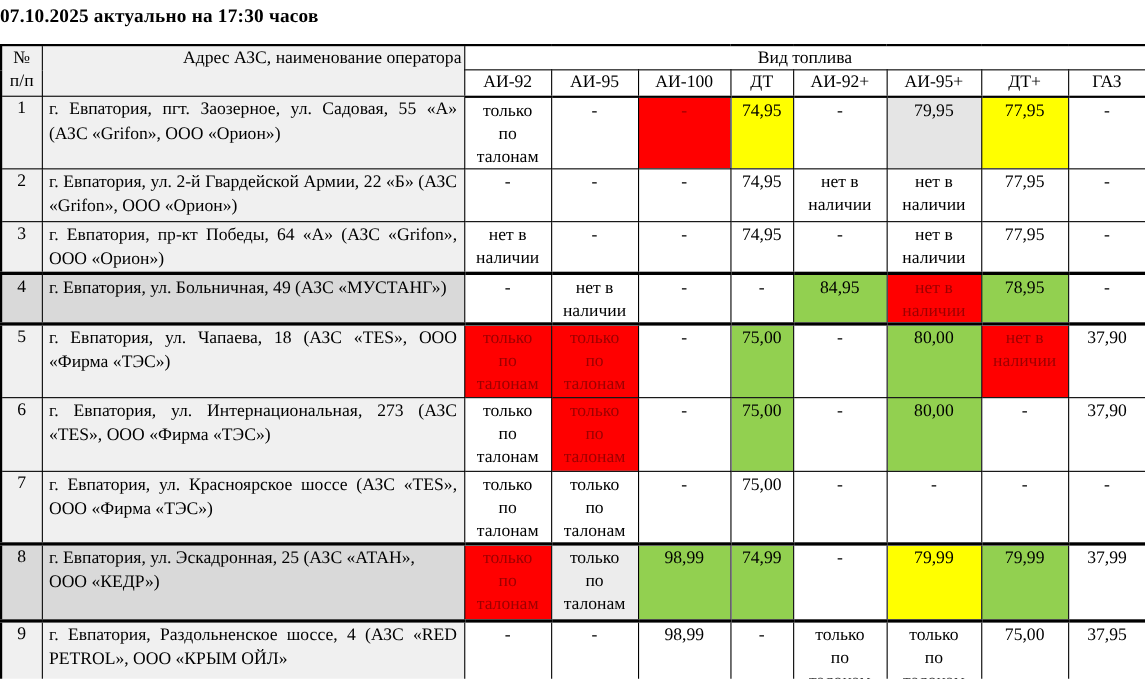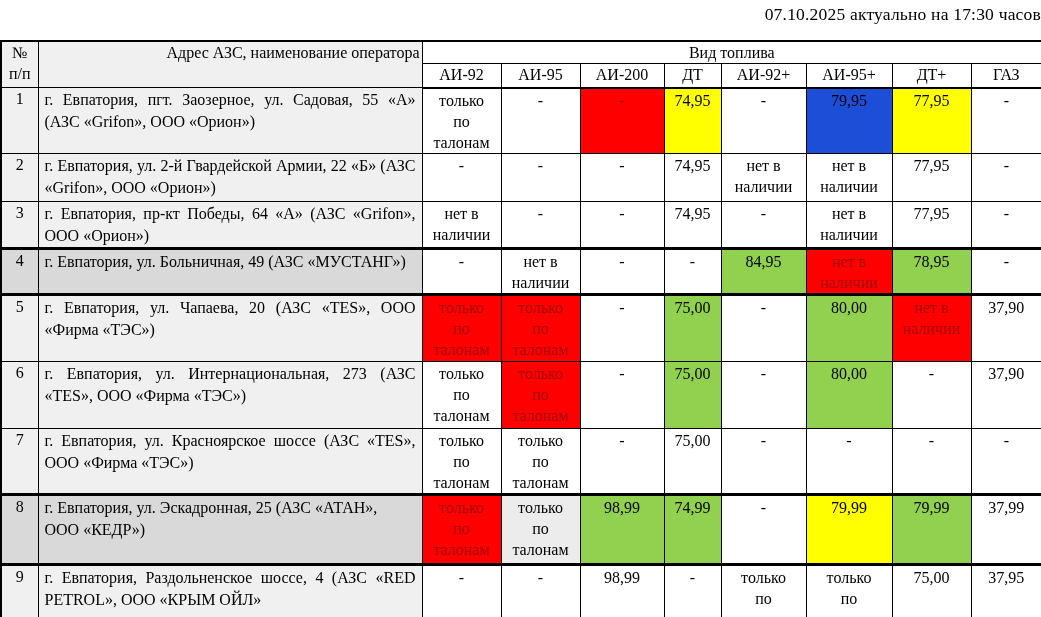--- a/index.html
+++ b/index.html
@@ -6,22 +6,22 @@
     margin: 0; padding: 0;
     width: 1041px; height: 617px;
     background: #ffffff;
     overflow: hidden;
     font-family: "Liberation Serif", serif;
     color: #000;
   }
   .title {
     height: 36px;
     padding-top: 4px;
-    text-align: right;
-    font-weight: normal;
+    text-align: left;
+    font-weight: bold;
     font-size: 17.5px;
     letter-spacing: 0.2px;
   }
   table.price-table {
     width: 1041px;
     border-collapse: collapse;
     table-layout: fixed;
     border: 2px solid #000;
   }
   .price-table th, .price-table td {
@@ -72,40 +72,40 @@
   <thead>
     <tr class="top-head">
       <th class="num-head" rowspan="2">№
 п/п</th>
       <th class="addr-head" rowspan="2">Адрес АЗС, наименование оператора</th>
       <th colspan="8">Вид топлива</th>
     </tr>
     <tr class="sub-head">
       <th>АИ-92</th>
       <th>АИ-95</th>
-      <th>АИ-200</th>
+      <th>АИ-100</th>
       <th>ДТ</th>
       <th>АИ-92+</th>
       <th>АИ-95+</th>
       <th>ДТ+</th>
       <th>ГАЗ</th>
     </tr>
   </thead>
   <tbody id="table-body">
       <tr class="" style="height: 62px;">
         <td class="num">1</td>
         <td class="addr">г. Евпатория, пгт. Заозерное, ул. Садовая, 55 «А» (АЗС «Grifon», ООО «Орион»)</td>
         <td class="price">только
 по
 талонам</td>
         <td class="price">-</td>
         <td class="price" style="background: rgb(255, 0, 0); color: rgb(156, 0, 0);">-</td>
         <td class="price" style="background: rgb(255, 255, 0);">74,95</td>
         <td class="price">-</td>
-        <td class="price" style="background: #1d4ed8;">79,95</td>
+        <td class="price" style="background: #e5e5e5;">79,95</td>
         <td class="price" style="background: rgb(255, 255, 0);">77,95</td>
         <td class="price">-</td>
       </tr>
       <tr class="" style="height: 48px;">
         <td class="num">2</td>
         <td class="addr">г. Евпатория, ул. 2-й Гвардейской Армии, 22 «Б» (АЗС «Grifon», ООО «Орион»)</td>
         <td class="price">-</td>
         <td class="price">-</td>
         <td class="price">-</td>
         <td class="price">74,95</td>
@@ -139,21 +139,21 @@
         <td class="price">-</td>
         <td class="price">-</td>
         <td class="price" style="background: rgb(146, 208, 80); margin-top: 11px;">84,95</td>
         <td class="price" style="background: rgb(255, 0, 0); color: rgb(156, 0, 0);">нет в
 наличии</td>
         <td class="price" style="background: rgb(146, 208, 80);">78,95</td>
         <td class="price">-</td>
       </tr>
       <tr class="group-start" style="height: 67px;">
         <td class="num">5</td>
-        <td class="addr">г. Евпатория, ул. Чапаева, 20 (АЗС «TES», ООО «Фирма «ТЭС»)</td>
+        <td class="addr">г. Евпатория, ул. Чапаева, 18 (АЗС «TES», ООО «Фирма «ТЭС»)</td>
         <td class="price" style="background: rgb(255, 0, 0); color: rgb(156, 0, 0);">только
 по
 талонам</td>
         <td class="price" style="background: rgb(255, 0, 0); color: rgb(156, 0, 0);">только
 по
 талонам</td>
         <td class="price">-</td>
         <td class="price" style="background: rgb(146, 208, 80);">75,00</td>
         <td class="price">-</td>
         <td class="price" style="background: rgb(146, 208, 80);">80,00</td>

